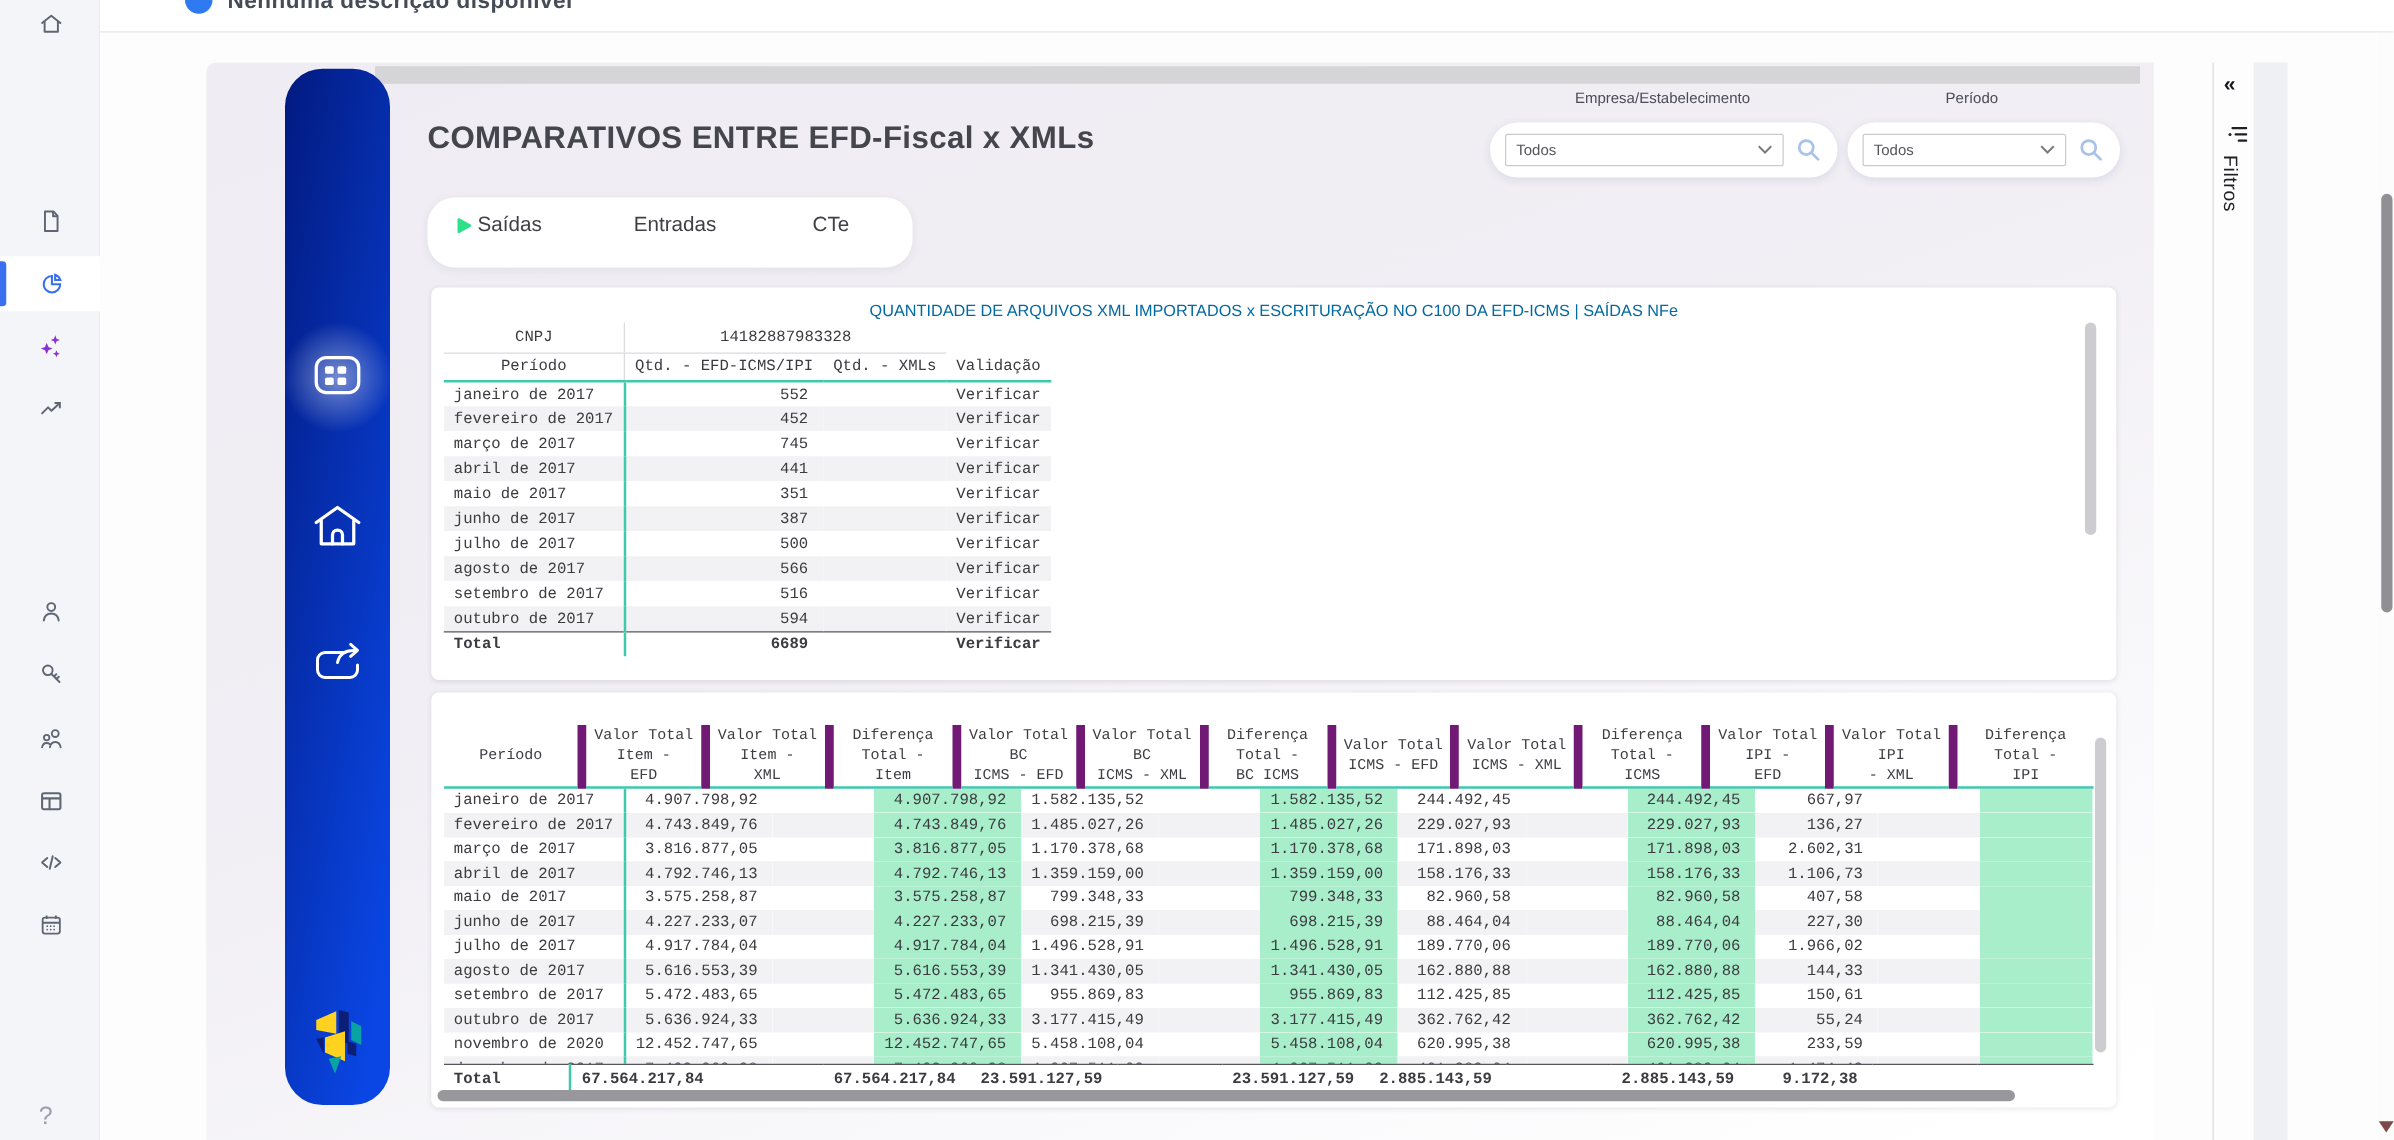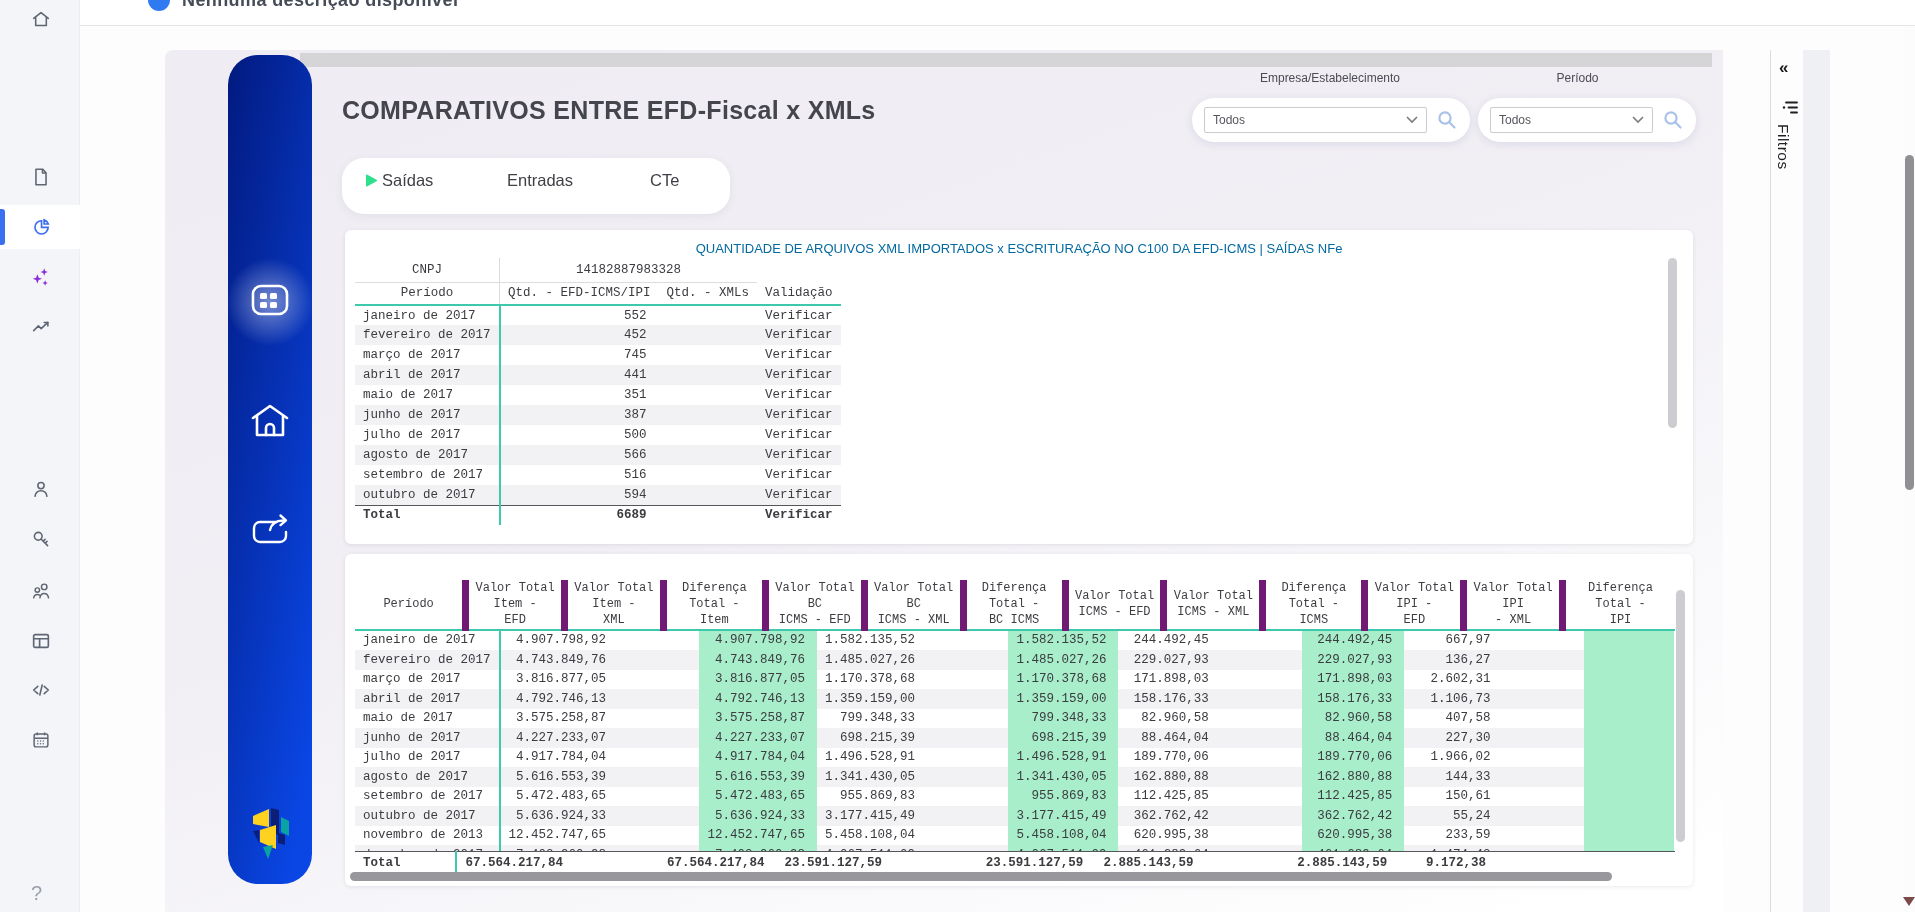--- a/index.html
+++ b/index.html
@@ -587,21 +587,21 @@
                 <td class="num"></td>
                 <td class="num diff">3.177.415,49</td>
                 <td class="num">362.762,42</td>
                 <td class="num"></td>
                 <td class="num diff">362.762,42</td>
                 <td class="num">55,24</td>
                 <td class="num"></td>
                 <td class="num diff"></td>
               </tr>
               <tr class="">
-                <td class="l">novembro de 2013</td>
+                <td class="l">novembro de 2020</td>
                 <td class="num tealL">12.452.747,65</td>
                 <td class="num"></td>
                 <td class="num diff">12.452.747,65</td>
                 <td class="num">5.458.108,04</td>
                 <td class="num"></td>
                 <td class="num diff">5.458.108,04</td>
                 <td class="num">620.995,38</td>
                 <td class="num"></td>
                 <td class="num diff">620.995,38</td>
                 <td class="num">233,59</td>

